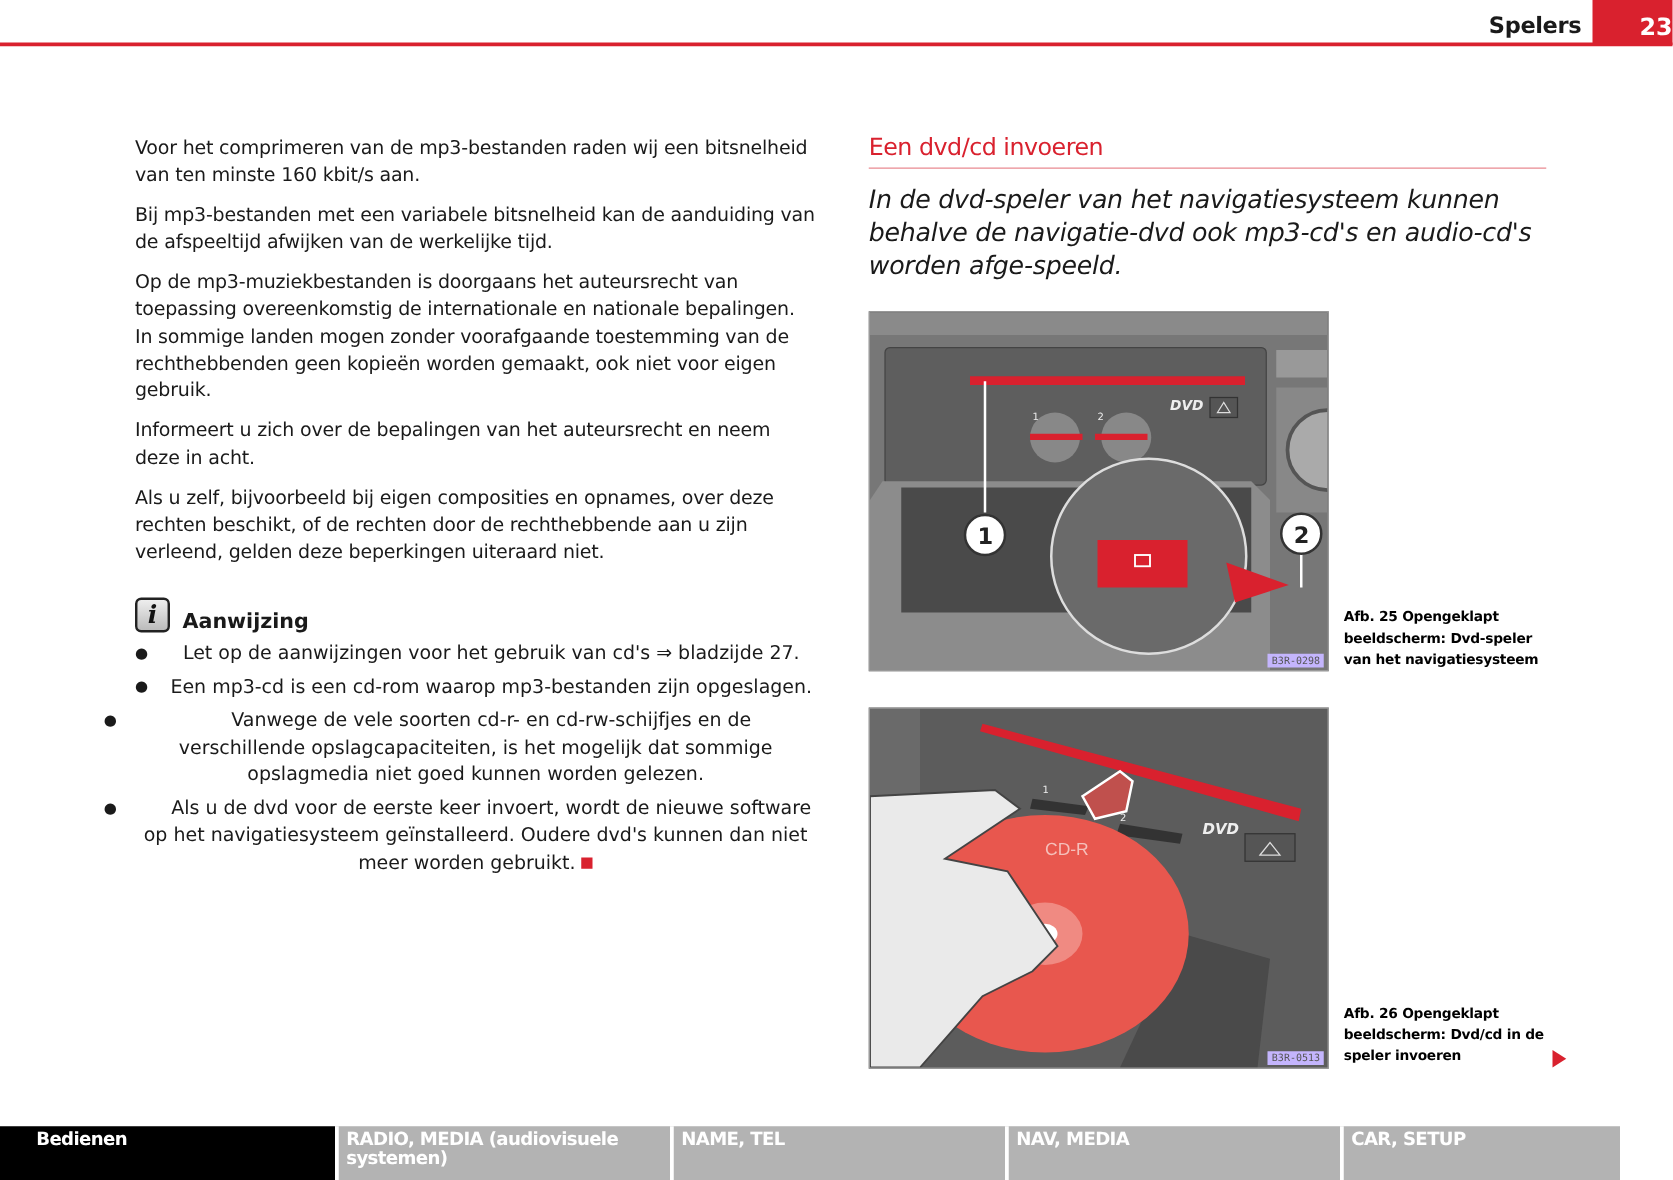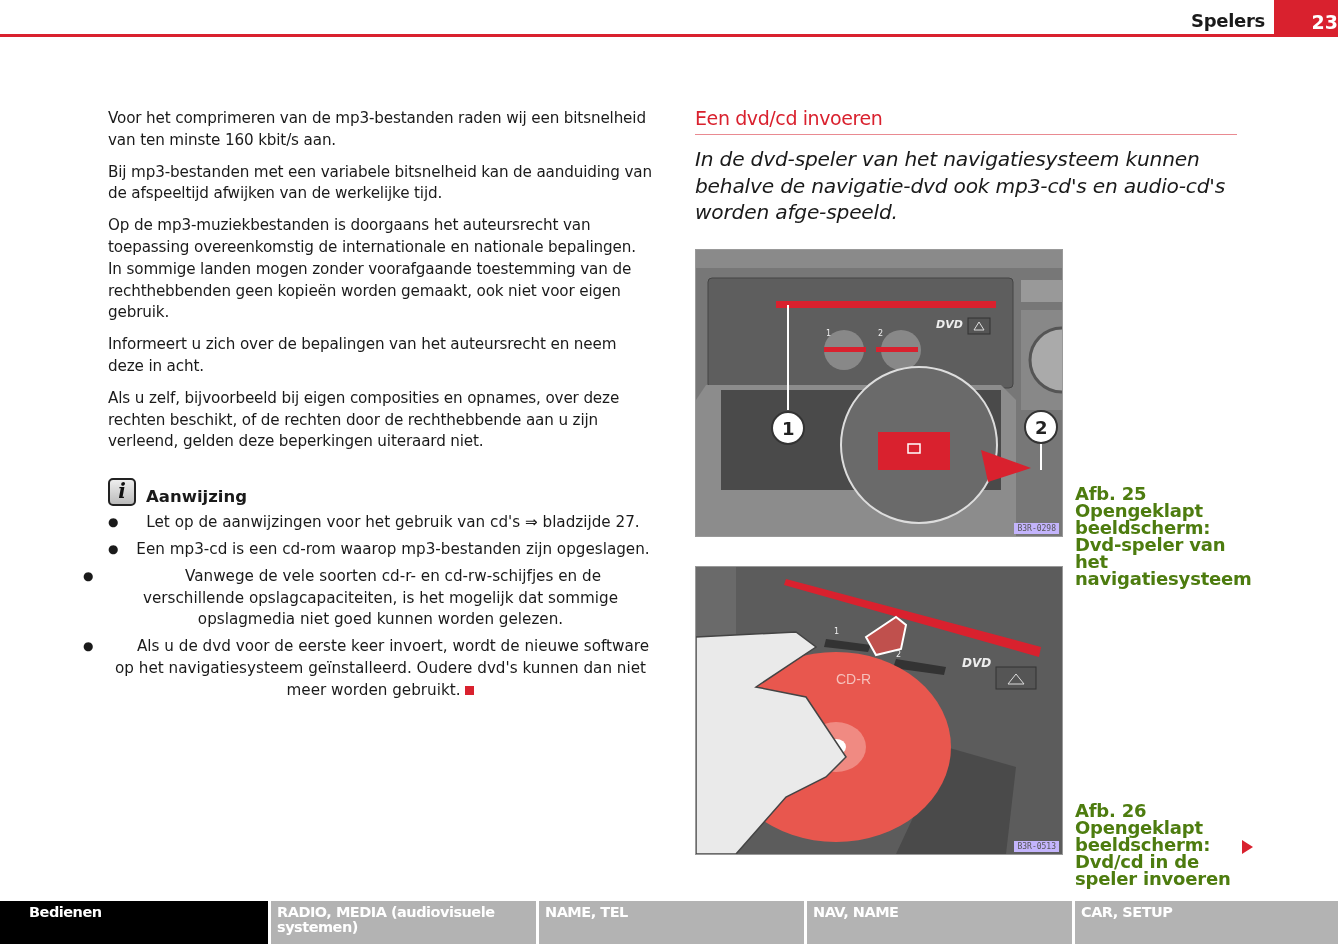--- a/index.html
+++ b/index.html
@@ -28,21 +28,21 @@
     .intro { position:absolute; left:695px; top:146px; width:545px; font-style:italic; font-size:20.2px;
              line-height:26.5px; letter-spacing:-0.2px; }
 
     .fig { position:absolute; left:695px; width:366px; border:1px solid #999; background:#6e6e6e; overflow:hidden; }
     .fig1 { top:249px; height:286px; }
     .fig2 { top:566px; height:287px; }
     .fig svg { display:block; }
     .fig-code { position:absolute; right:3px; bottom:2px; background:#c4b5fd; color:#555; font-size:8px; padding:1px 3px;
                 font-family:"DejaVu Sans Mono", monospace; }
 
-    .caption { position:absolute; left:1075px; width:170px; color:#4d7c0f; font-weight:bold; font-size:18px; line-height:17px;
+    .caption { position:absolute; left:1075px; width:170px; color:#000000; font-weight:bold; font-size:11px; line-height:17px;
                letter-spacing:-0.2px; }
     .cap1 { top:485px; }
     .cap2 { top:802px; }
     .next-arrow { position:absolute; left:1242px; top:840px; width:0; height:0; border-top:7px solid transparent;
                   border-bottom:7px solid transparent; border-left:11px solid #d9212e; }
 
     .footer { position:absolute; left:0; top:901px; width:1338px; height:43px; display:flex; }
     .footer .tab { height:43px; box-sizing:border-box; padding:4px 0 0 29px; color:#fff; font-weight:bold;
                    font-size:14.5px; line-height:15px; letter-spacing:-0.5px; background:#b3b3b3; border-left:3px solid #fff; }
     .footer .tab.active { background:#000000; border-left:none; }
@@ -134,15 +134,15 @@
   </svg>
   <span class="fig-code">B3R-0513</span>
 </div>
 <div class="caption cap2">Afb. 26   Opengeklapt beeldscherm: Dvd/cd in de speler invoeren</div>
 <div class="next-arrow"></div>
 
 <div class="footer">
   <div class="tab active" style="width:268px;">Bedienen</div>
   <div class="tab" style="width:268px;">RADIO, MEDIA (audiovisuele systemen)</div>
   <div class="tab" style="width:268px;">NAME, TEL</div>
-  <div class="tab" style="width:268px;">NAV, NAME</div>
-  <div class="tab" style="width:266px;">CAR, SETUP</div>
+  <div class="tab" style="width:268px;">NAV, MEDIA</div>
+  <div class="tab" style="width:224px;">CAR, SETUP</div>
 </div>
 
 </body></html>

